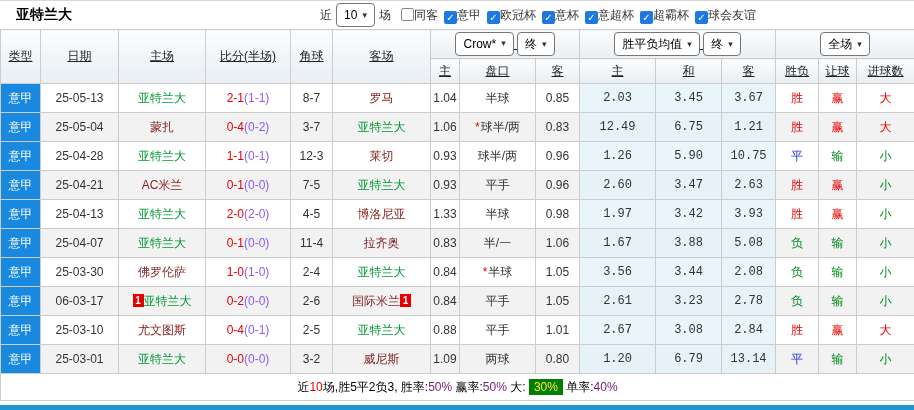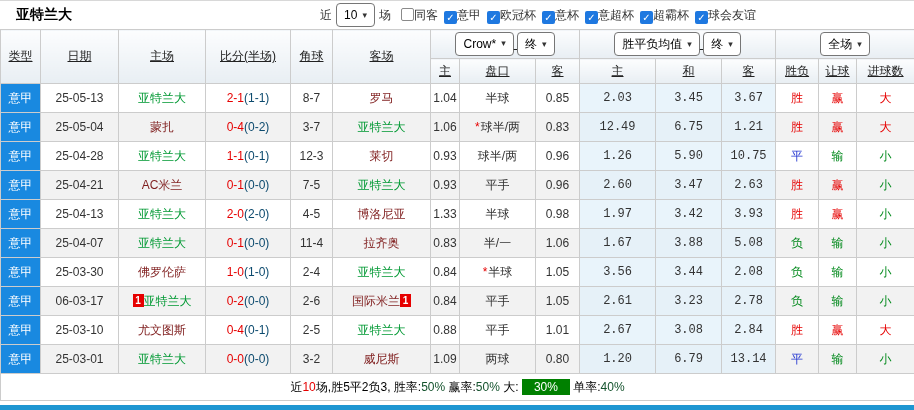--- a/index.html
+++ b/index.html
@@ -35,33 +35,33 @@
   tr.h2 th{height:22px;}
   tbody td{height:26px;color:#333;}
   tbody tr.alt td{background:#f2f2f2;}
   td.c-avg{background:#e9f4fb !important;font-family:Liberation Mono, monospace;}
   tbody tr.alt td.c-avg{background:#e6f1f8 !important;}
   td.c-type{background:#1989e0 !important;padding:0;}
   .league-badge{display:block;color:#fff;cursor:pointer;}
   .team{cursor:pointer;color:#7f1d1d;}
   .team.green{color:#009933;}
   .score-ft{color:#e60000;}
-  .score-ht{color:#0c4a6e;}
+  .score-ht{color:#8b5cf6;}
   .star{color:#e60000;margin-right:1px;}
   .num-badge{
     display:inline-block;background:#e60000;color:#fff;font-size:10px;font-weight:bold;
     width:11px;height:13px;line-height:13px;text-align:center;vertical-align:1px;
   }
   .r-red{color:#e60000;}
   .r-blue{color:#2336d0;}
   .r-green{color:#00891b;}
   td.summary-cell{height:24px;background:#fff;text-align:center;color:#000;}
-  .rate{color:#14532d;}
+  .rate{color:#701a75;}
   .count-red{color:#e60000;}
-  .big-rate{background:#008000;color:#ffffff;padding:1px 12px;}
+  .big-rate{background:#008000;color:#fde047;padding:1px 5px;}
   
   .footer-gap{height:4px;background:#fff;}
   .footer-bar{
     height:30px;background:#1e96d2;color:#fff;font-size:14px;font-weight:bold;
     display:flex;align-items:center;justify-content:center;cursor:pointer;
   }
 </style>
 </head>
 <body>
 

